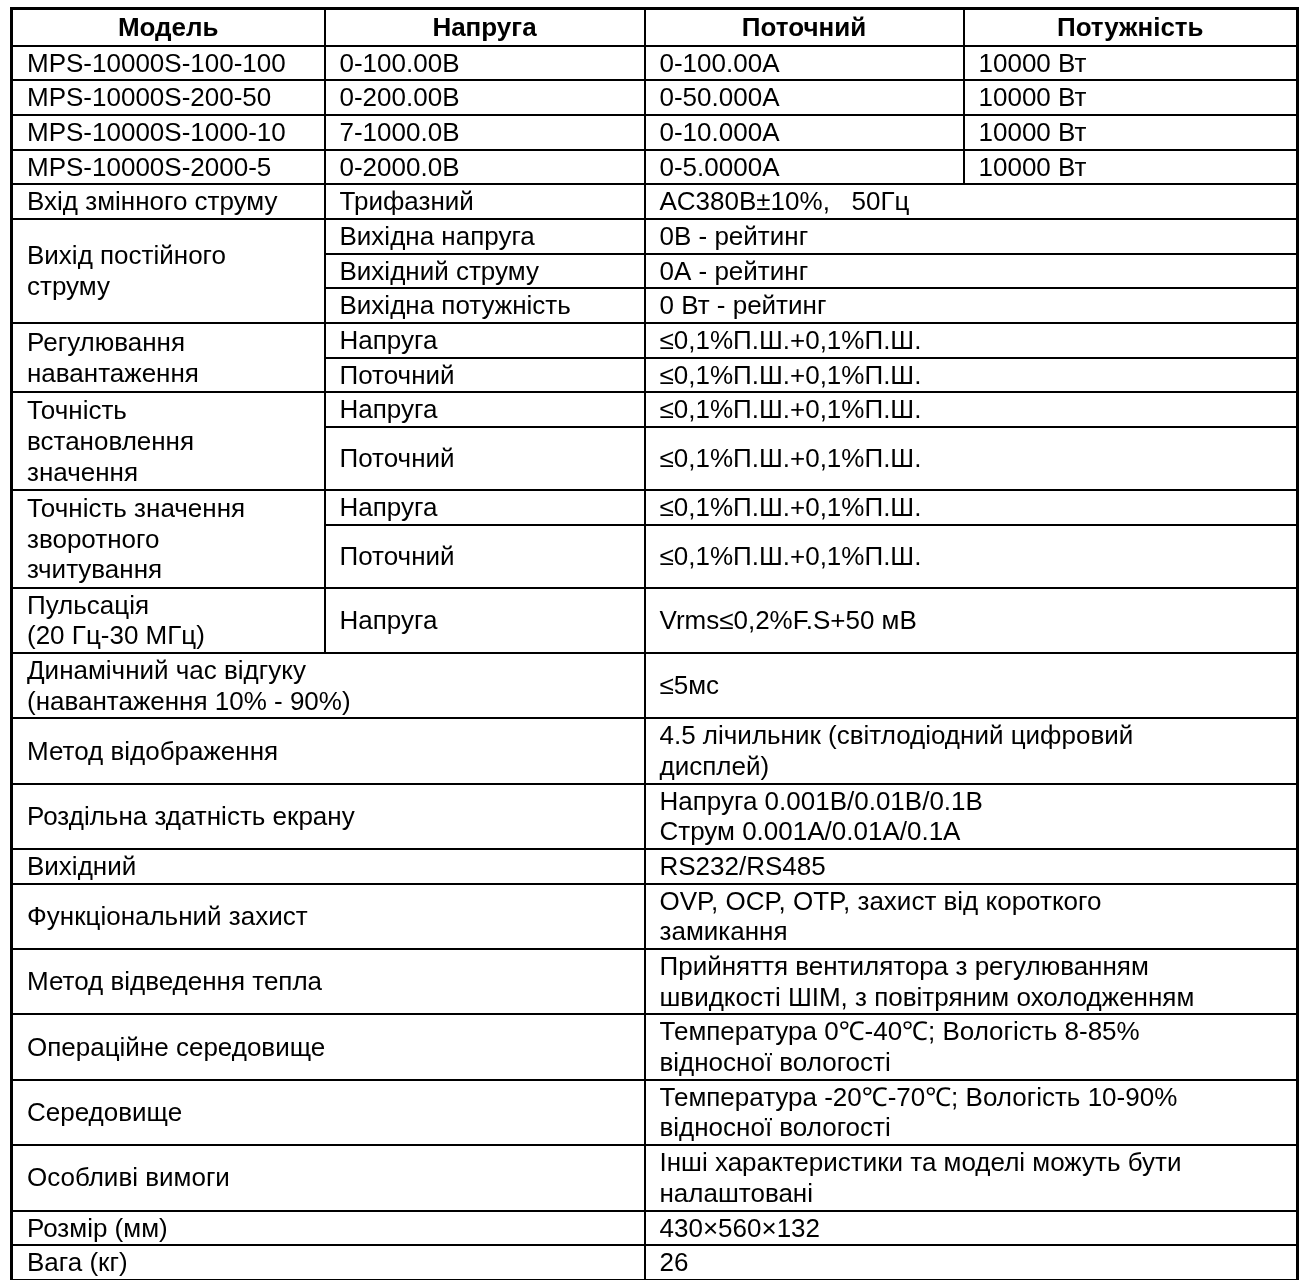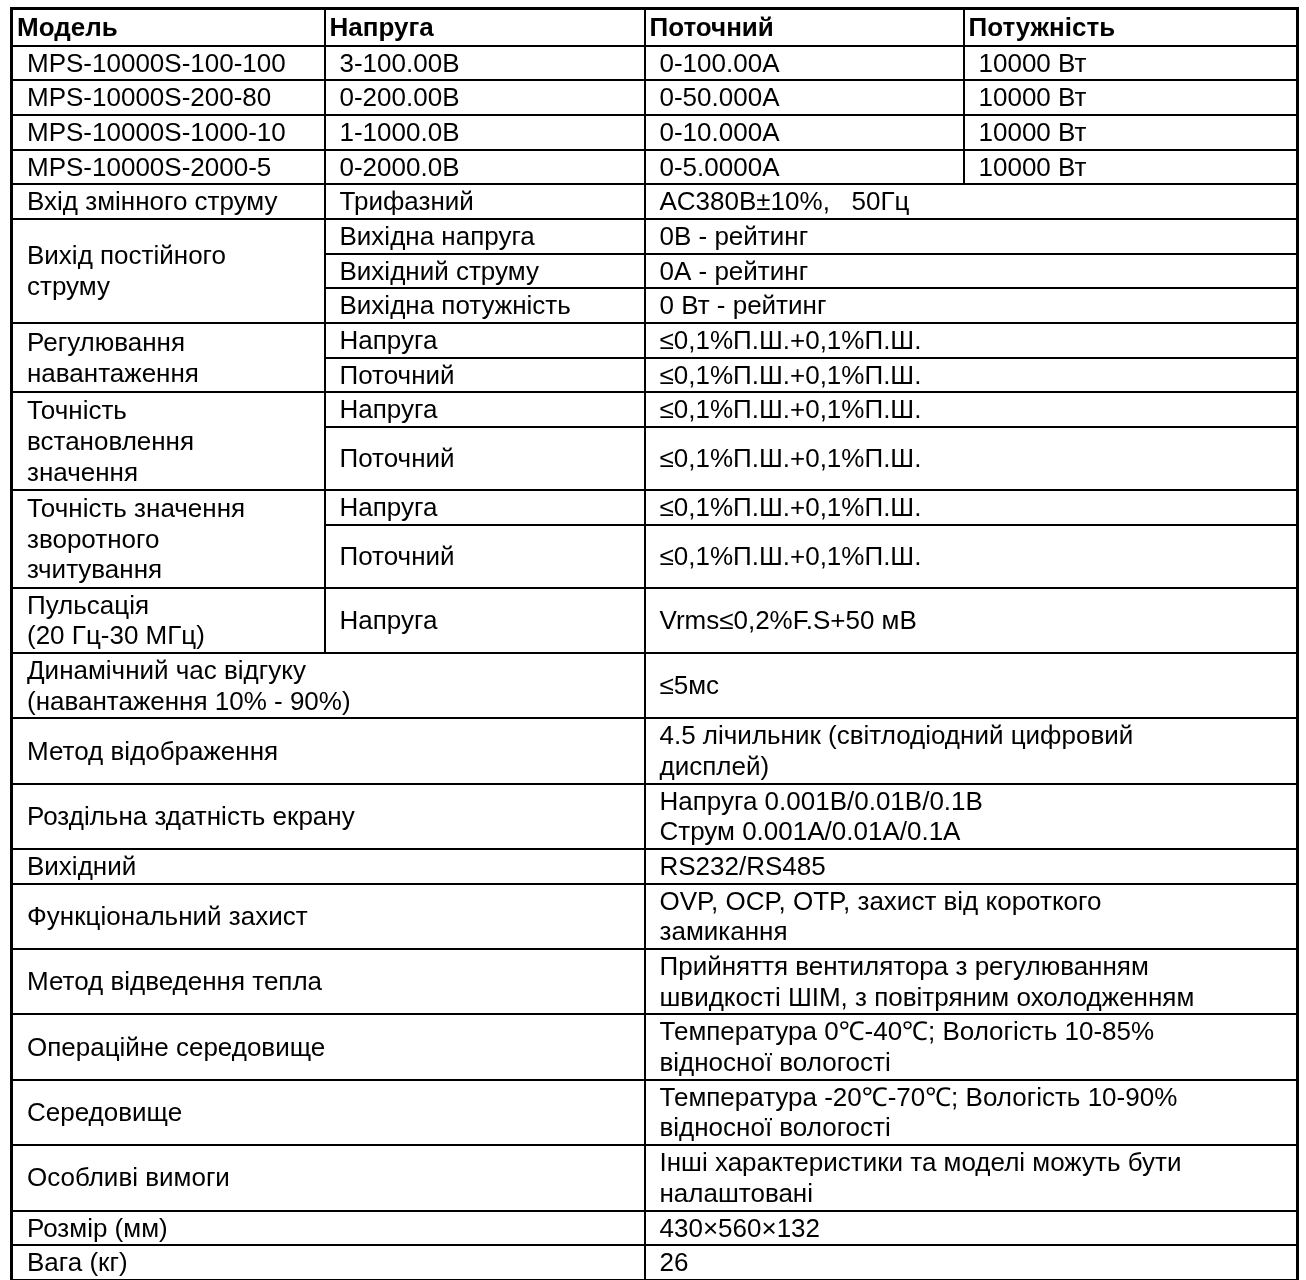--- a/index.html
+++ b/index.html
@@ -27,20 +27,21 @@
     font-size: 26px;
     line-height: 1.18;
     padding: 1px 14px;
     vertical-align: middle;
     white-space: pre-line;
     overflow: hidden;
     text-align: left;
     font-weight: normal;
   }
   th {
+    text-align: center;
     font-weight: bold;
     padding: 2px 4px;
   }
   tr.r-sm  { height: 33px; }
   tr.r-hdr { height: 20px; }
   tr.r-lg  { height: 63px; }
 </style>
 </head>
 <body>
 
@@ -56,33 +57,33 @@
     <tbody>
         <tr class="r-hdr">
       <th>Модель</th>
       <th>Напруга</th>
       <th>Поточний</th>
       <th>Потужність</th>
     </tr>
 
     <tr class="r-sm">
       <td>MPS-10000S-100-100</td>
-      <td>3-100.00В</td>
+      <td>0-100.00В</td>
       <td>0-100.00А</td>
       <td>10000 Вт</td>
     </tr>
     <tr class="r-sm">
-      <td>MPS-10000S-200-80</td>
+      <td>MPS-10000S-200-50</td>
       <td>0-200.00В</td>
       <td>0-50.000А</td>
       <td>10000 Вт</td>
     </tr>
     <tr class="r-sm">
       <td>MPS-10000S-1000-10</td>
-      <td>1-1000.0В</td>
+      <td>7-1000.0В</td>
       <td>0-10.000А</td>
       <td>10000 Вт</td>
     </tr>
     <tr class="r-sm">
       <td>MPS-10000S-2000-5</td>
       <td>0-2000.0В</td>
       <td>0-5.0000А</td>
       <td>10000 Вт</td>
     </tr>
 
@@ -173,21 +174,21 @@
       <td colspan="2">OVP, OCP, OTP, захист від короткого
 замикання</td>
     </tr>
     <tr class="r-lg">
       <td colspan="2">Метод відведення тепла</td>
       <td colspan="2">Прийняття вентилятора з регулюванням
 швидкості ШІМ, з повітряним охолодженням</td>
     </tr>
     <tr class="r-lg">
       <td colspan="2">Операційне середовище</td>
-      <td colspan="2">Температура 0℃-40℃; Вологість 10-85%
+      <td colspan="2">Температура 0℃-40℃; Вологість 8-85%
 відносної вологості</td>
     </tr>
     <tr class="r-lg">
       <td colspan="2">Середовище</td>
       <td colspan="2">Температура -20℃-70℃; Вологість 10-90%
 відносної вологості</td>
     </tr>
     <tr class="r-lg">
       <td colspan="2">Особливі вимоги</td>
       <td colspan="2">Інші характеристики та моделі можуть бути

